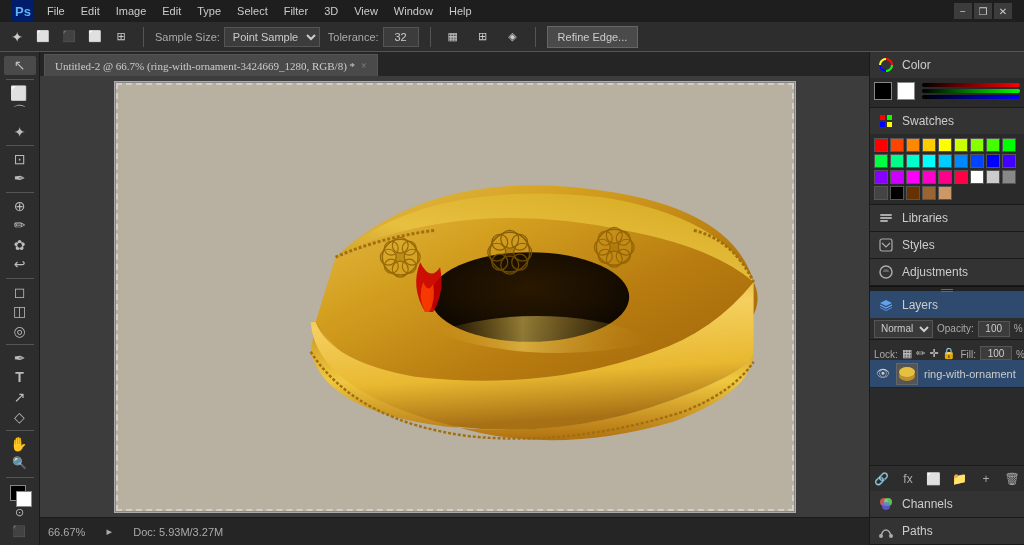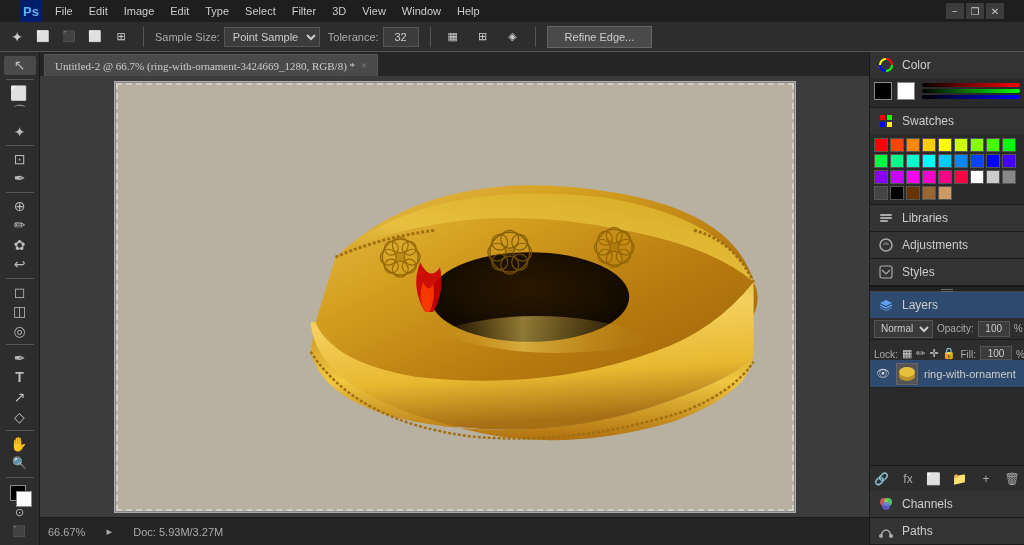--- a/index.html
+++ b/index.html
@@ -1,38 +1,38 @@
 <!DOCTYPE html>
 <html><head>
   <meta charset="utf-8">
   <style>
     * { margin: 0; padding: 0; box-sizing: border-box; }
     body { width: 1024px; height: 545px; overflow: hidden; background: #3c3c3c; font-family: 'Segoe UI', Arial, sans-serif; font-size: 12px; color: #ccc; }
 
     
     #title-bar {
-      height: 22px; background: #1e1e1e; display: flex; align-items: center; justify-content: space-between; padding: 0 20px;
+      height: 22px; background: #1e1e1e; display: flex; align-items: center; justify-content: space-between; padding: 0 12px;
     }
     #title-bar-left { display: flex; align-items: center; gap: 6px; }
     #title-bar-left .ps-logo { width: 22px; height: 22px; background: #001d6c; color: #5fb3f8; font-weight: bold; font-size: 13px; display: flex; align-items: center; justify-content: center; }
     #title-bar-menu { display: flex; gap: 2px; }
     #title-bar-menu span { padding: 2px 7px; font-size: 11px; color: #ccc; cursor: pointer; }
     #title-bar-right { display: flex; gap: 2px; }
     .win-btn { width: 18px; height: 16px; display: flex; align-items: center; justify-content: center; font-size: 10px; cursor: pointer; background: #3c3c3c; color: #ccc; }
 
     
     #toolbar {
       height: 30px; background: #2d2d2d; border-bottom: 1px solid #555; display: flex; align-items: center; padding: 0 6px; gap: 8px;
     }
     .tool-sep { width: 1px; height: 20px; background: #555; margin: 0 3px; }
     .toolbar-item { display: flex; align-items: center; gap: 4px; font-size: 11px; color: #ccc; }
     .toolbar-label { color: #aaa; }
     .toolbar-select { background: #3c3c3c; border: 1px solid #555; color: #ccc; font-size: 11px; padding: 1px 4px; height: 20px; }
     .toolbar-input { background: #3c3c3c; border: 1px solid #555; color: #ccc; font-size: 11px; width: 36px; height: 20px; text-align: center; padding: 0 2px; }
-    .toolbar-btn { background: #4a4a4a; border: 1px solid #666; color: #ccc; font-size: 11px; padding: 1px 17px; height: 22px; cursor: pointer; }
+    .toolbar-btn { background: #4a4a4a; border: 1px solid #666; color: #ccc; font-size: 11px; padding: 1px 10px; height: 22px; cursor: pointer; }
     .icon-btn { width: 22px; height: 22px; display: flex; align-items: center; justify-content: center; cursor: pointer; color: #ccc; font-size: 14px; }
 
     
     #main-layout { display: flex; height: calc(545px - 22px - 30px); }
 
     
     #left-panel {
       width: 40px; background: #2d2d2d; border-right: 1px solid #1a1a1a; display: flex; flex-direction: column; align-items: center; padding: 4px 0; gap: 1px; overflow: hidden;
     }
     .tool-btn { width: 32px; height: 28px; display: flex; align-items: center; justify-content: center; cursor: pointer; color: #bbb; font-size: 14px; border-radius: 2px; }
@@ -404,37 +404,37 @@
             </svg>
         </div>
         <span class="panel-title">Libraries</span>
       </div>
     </div>
 
     <div class="panel-section">
       <div class="panel-header">
         <div class="panel-icon">
           <svg width="14" height="14" viewBox="0 0 14 14">
+              <rect x="1" y="1" width="12" height="12" rx="2" fill="none" stroke="#aaa" stroke-width="1.2"></rect>
+              <path d="M3 5 L7 9 L11 5" stroke="#aaa" stroke-width="1.2" fill="none"></path>
+            </svg>
+        </div>
+        <span class="panel-title">Styles</span>
+      </div>
+    </div>
+
+    <div class="panel-section">
+      <div class="panel-header">
+        <div class="panel-icon">
+          <svg width="14" height="14" viewBox="0 0 14 14">
               <circle cx="7" cy="7" r="6" fill="none" stroke="#aaa" stroke-width="1.5"></circle>
               <path d="M4 7 A3 3 0 1 1 10 7" fill="#666" stroke="none"></path>
             </svg>
         </div>
         <span class="panel-title">Adjustments</span>
-      </div>
-    </div>
-
-    <div class="panel-section">
-      <div class="panel-header">
-        <div class="panel-icon">
-          <svg width="14" height="14" viewBox="0 0 14 14">
-              <rect x="1" y="1" width="12" height="12" rx="2" fill="none" stroke="#aaa" stroke-width="1.2"></rect>
-              <path d="M3 5 L7 9 L11 5" stroke="#aaa" stroke-width="1.2" fill="none"></path>
-            </svg>
-        </div>
-        <span class="panel-title">Styles</span>
       </div>
     </div>
 
     <div style="height:6px;background:#222;border-top:1px solid #111;border-bottom:1px solid #444;">
       <div class="grip"></div>
     </div>
 
     <div class="layers-section">
       <div class="panel-header active-panel">
         <div class="panel-icon">

